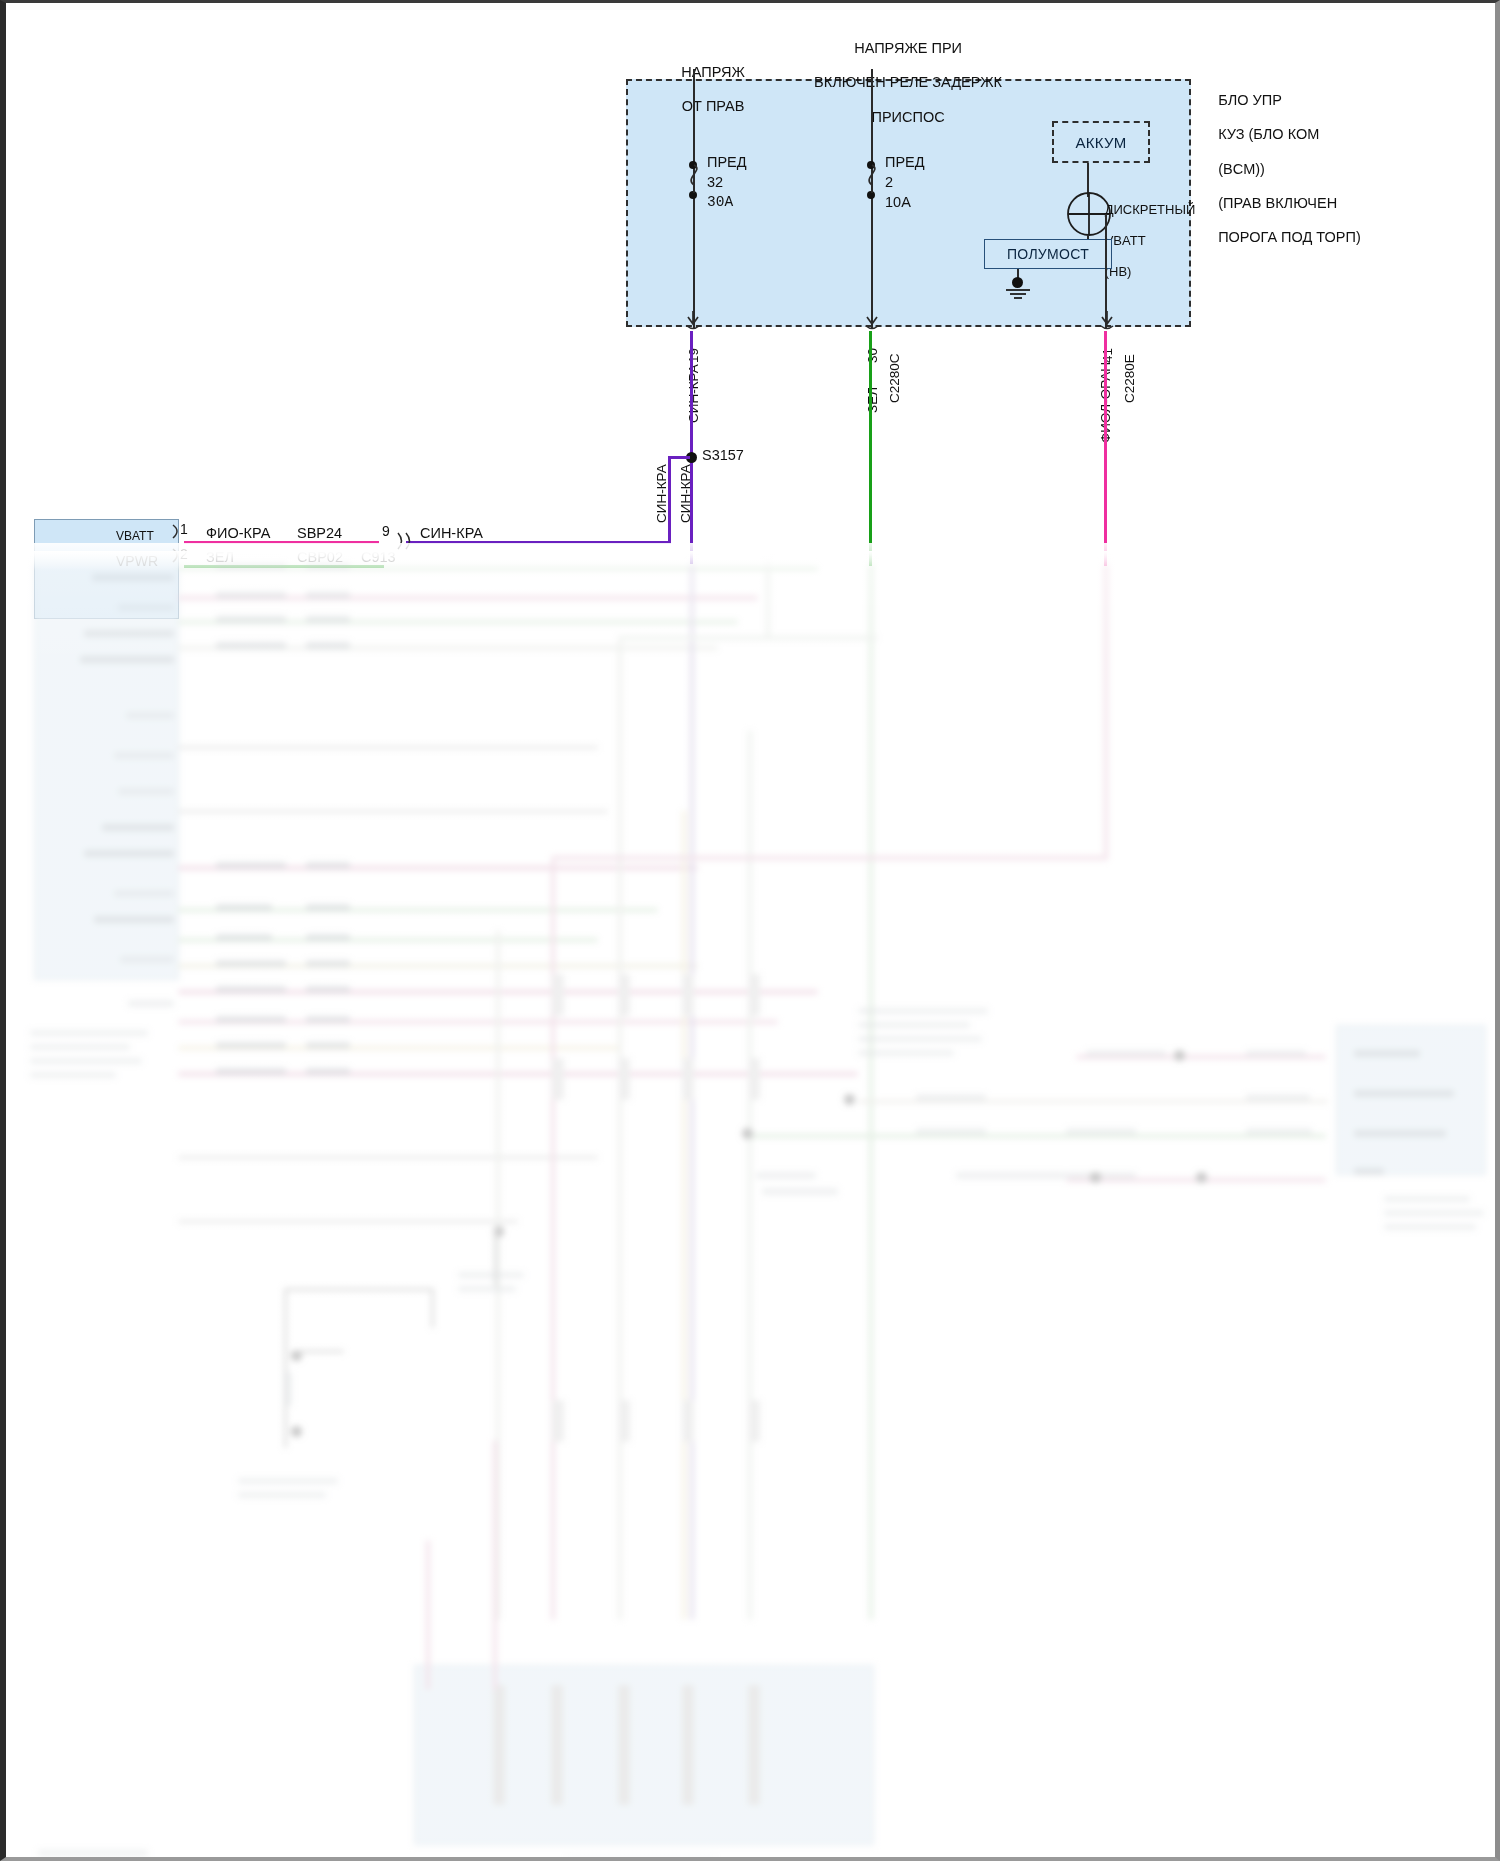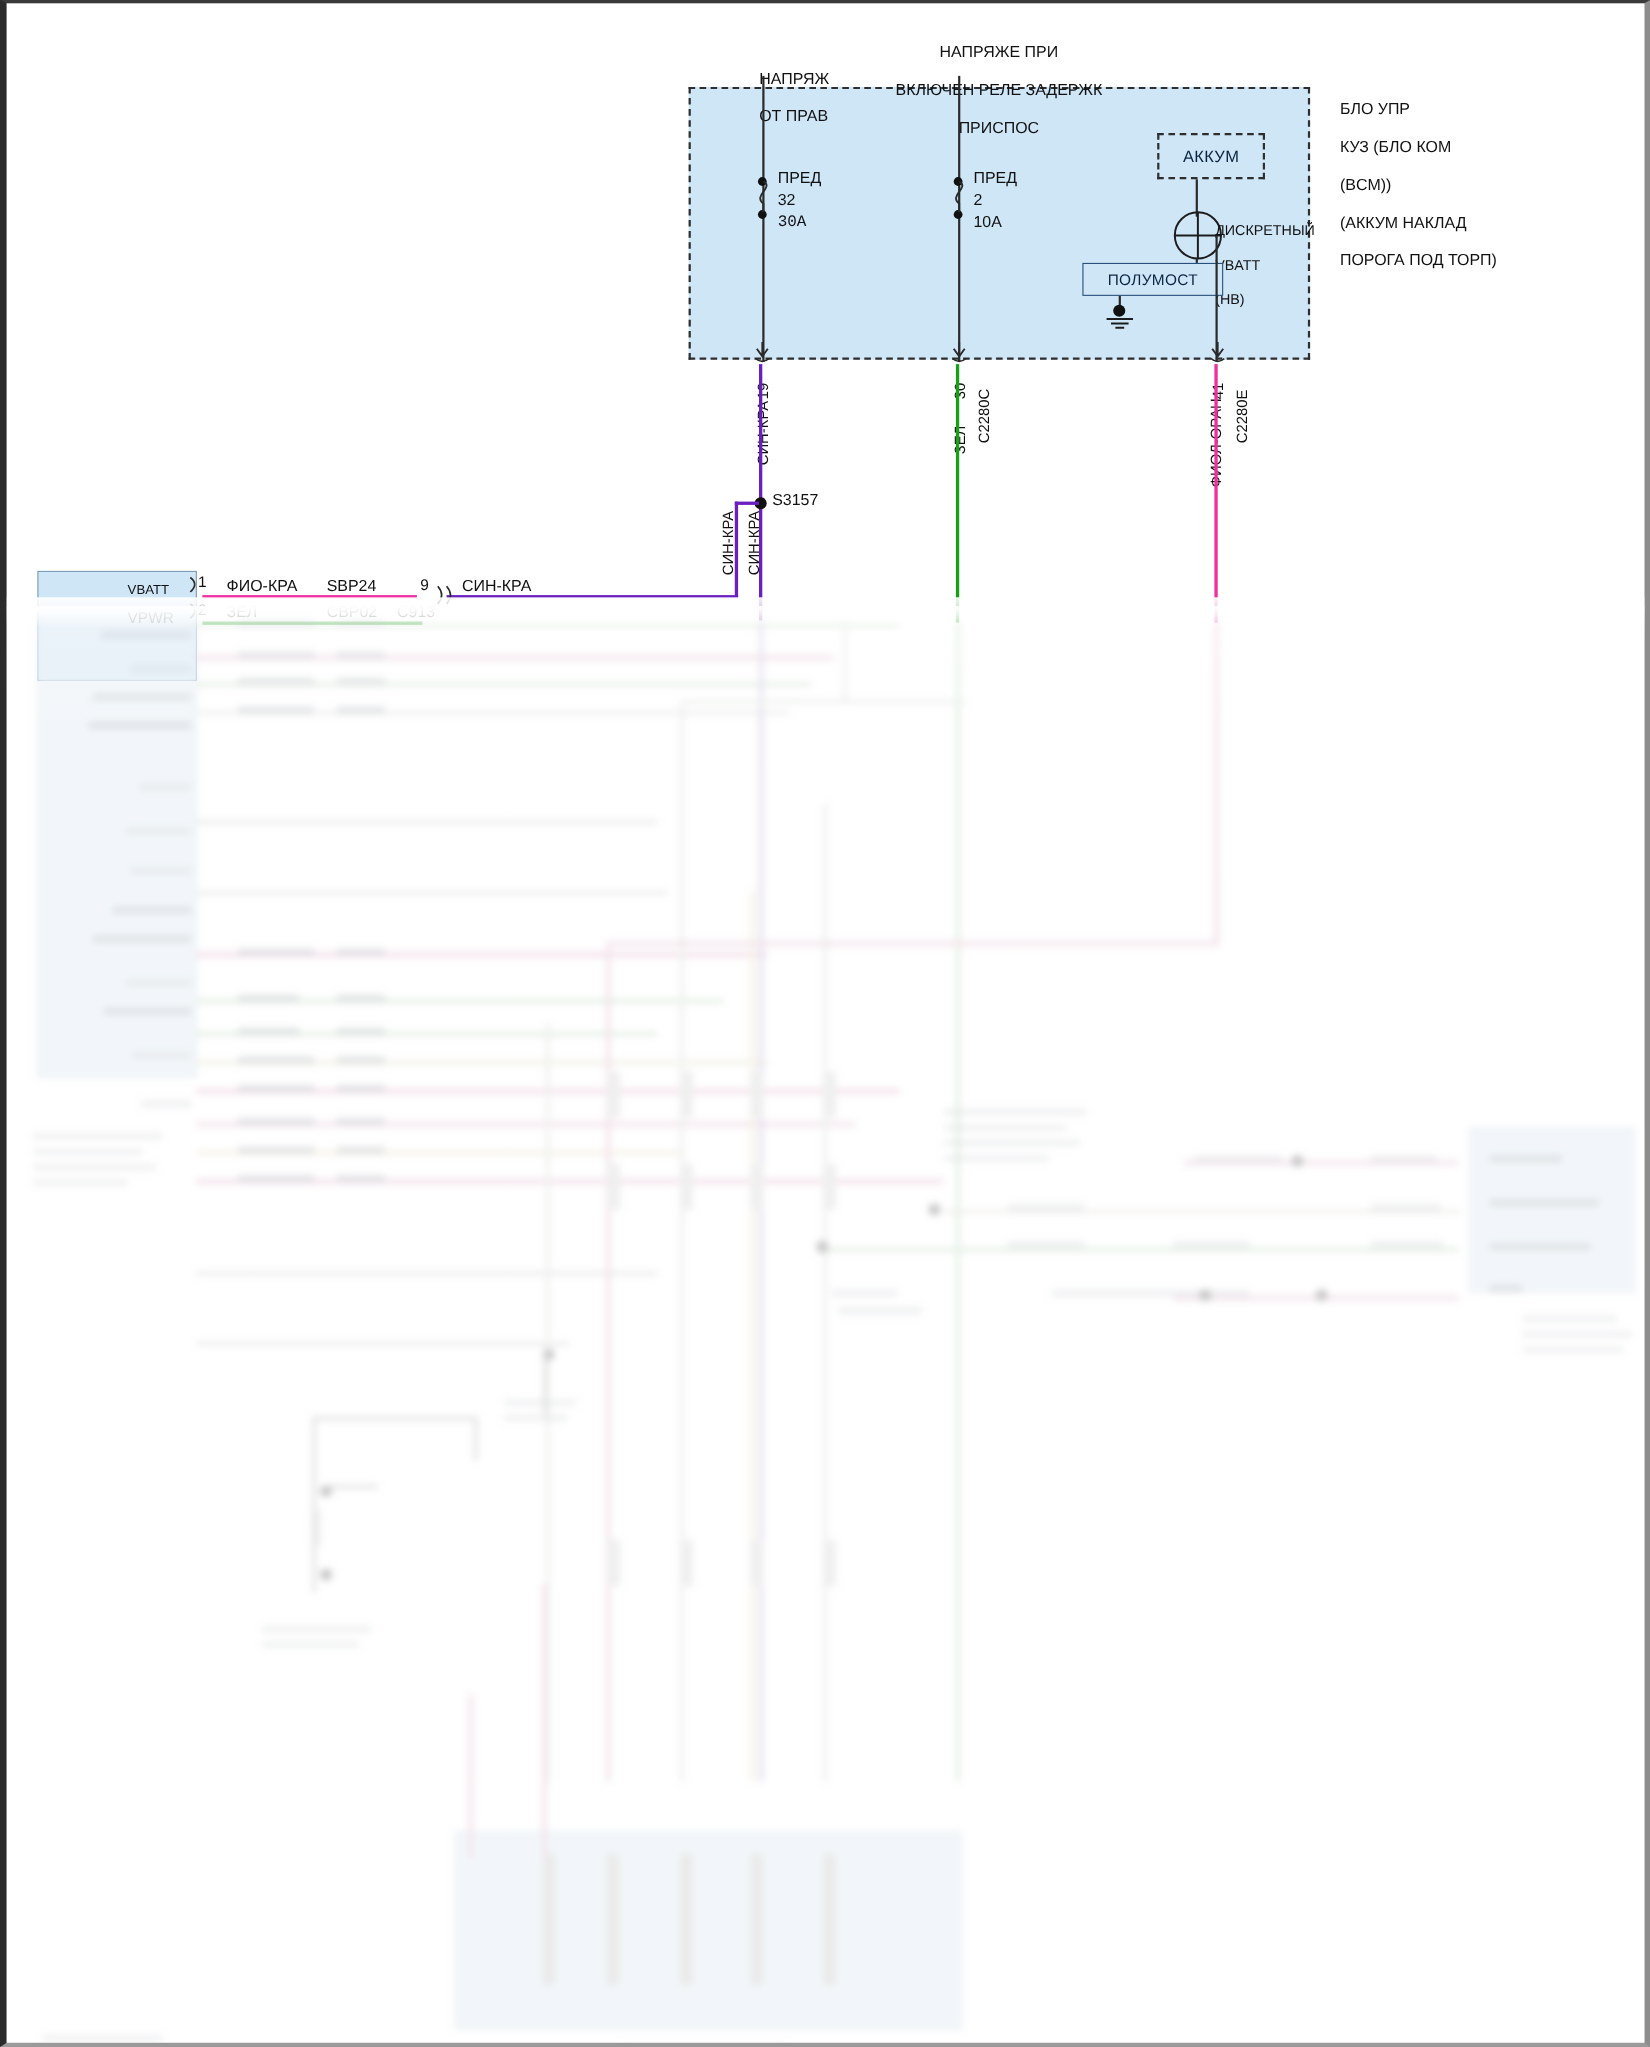--- a/index.html
+++ b/index.html
@@ -87,36 +87,36 @@
   .ghost-txt.light{background:#8b9aa8;opacity:.42;}
 </style>
 </head>
 <body>
 
 <div id="page">
   <div id="canvas">
 
     <div class="panel-dashed" style="left:620px;top:76px;width:565px;height:248px;"></div>
 
-    <div class="txt" style="left:660px;top:44px;width:140px;font-size:14.5px;">
+    <div class="txt" style="left:625px;top:44px;width:140px;text-align:center;font-size:14.5px;">
       <span>НАПРЯЖ</span><br>
       <span>ОТ ПРАВ</span>
     </div>
 
     <div class="txt" style="left:760px;top:20px;width:260px;text-align:center;font-size:14.5px;">
       <span>НАПРЯЖЕ ПРИ</span><br>
       <span>ВКЛЮЧЕН РЕЛЕ ЗАДЕРЖК</span><br>
       <span>ПРИСПОС</span>
     </div>
 
     <div class="txt" style="left:1188px;top:72px;font-size:14.5px;">
       <span>БЛО УПР</span><br>
       <span>КУЗ (БЛО КОМ</span><br>
       <span>(BCM))</span><br>
-      <span>(АККУМ НАКЛАД</span><br>
+      <span>(ПРАВ ВКЛЮЧЕН</span><br>
       <span>ПОРОГА ПОД ТОРП)</span>
     </div>
 
     <div class="w w-black" style="left:687px;top:66px;height:260px;"></div>
 
     <div class="dot dot-sm" style="left:683px;top:158px;"></div>
     <div class="dot dot-sm" style="left:683px;top:188px;"></div>
     <svg class="fuse" style="left:679px;top:158px;" width="22" height="36">
       <path d="M9 4 C 19 9, -1 17, 9 24 L9 32" stroke="#2a2a2a" stroke-width="1.7" fill="none"></path>
     </svg>

